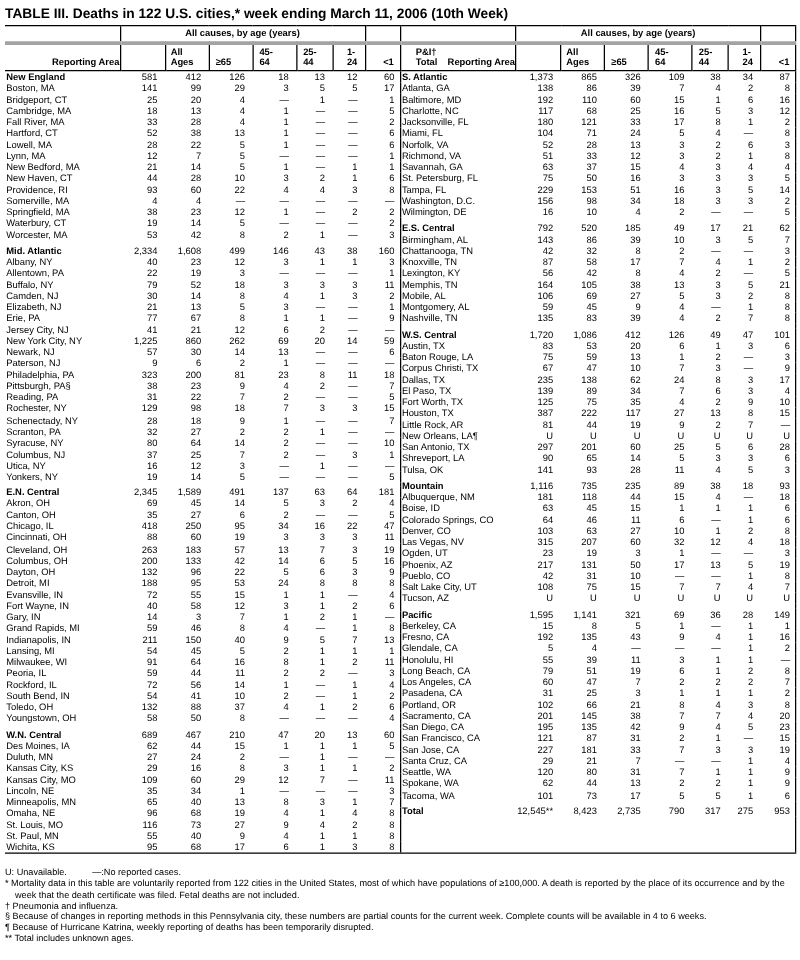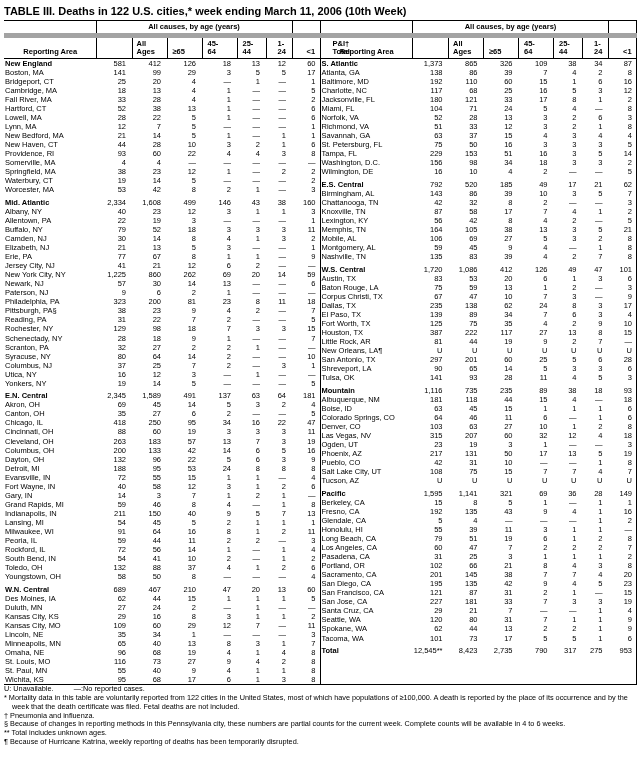--- a/index.html
+++ b/index.html
@@ -11,35 +11,35 @@
   }
   .page { padding:5px 3px 0 4px; }
   .table-title { font-size:11px; font-weight:bold; margin-bottom:3px; white-space:nowrap; }
 
   .table-wrap { display:flex; align-items:flex-start; border-bottom:1.2px solid #000; width:633px; }
   table.half { border-collapse:collapse; table-layout:fixed; width:316px; border-right:1.1px solid #000; }
 
   th, td { margin:0; padding:0; font-size:7.5px; }
 
   thead th { font-weight:bold; vertical-align:bottom; white-space:pre-line; text-align:center; padding-bottom:1px; }
-  tr.group-row th { border-top:1.2px solid #000; border-bottom:5px solid #a3a3a3; line-height:11px; }
+  tr.group-row th { border-top:1.2px solid #000; border-bottom:3px solid #a3a3a3; line-height:11px; }
   th.group-span { border-left:1px solid #000; border-right:1px solid #000; }
   tr.cols-row th { border-bottom:1.6px solid #000; line-height:8.3px; padding-top:2px; }
   tr.cols-row th + th { border-left:1px solid #000;padding-left:40px; }
-  tr.cols-row th.th-area { text-align:center; padding-left:1px; vertical-align:bottom; }
+  tr.cols-row th.th-area { text-align:right; padding-left:1px; vertical-align:bottom; }
 
   tbody td { line-height:9.05px; white-space:nowrap; vertical-align:bottom; }
   td.area { text-align:left; padding-left:1px; overflow:visible; }
   td.num  { text-align:right; padding-right:6px; }
   td.pi   { padding-right:4px; }
   tr.region td.area { font-weight:bold; }
   tr.spacer td { height:3.5px; line-height:3.5px; font-size:1px; }
   tr.filler td { height:29px; line-height:29px; font-size:1px; }
 
-  .legend { margin-top:0; font-size:7.3px; line-height:8.8px; white-space:pre; }
+  .legend { margin-top:11px; font-size:7.3px; line-height:8.8px; white-space:pre; }
   .footnotes .fn { font-size:7.3px; line-height:8.8px; padding-left:8px; text-indent:-8px; white-space:normal; width:632px; }
 </style>
 </head>
 <body>
 
 <div class="page">
   <div class="table-title">TABLE III. Deaths in 122 U.S. cities,* week ending March 11, 2006 (10th Week)</div>
   <div class="table-wrap">
     <table class="half" id="left-table">
         <colgroup>
@@ -1453,16 +1453,16 @@
             <td colspan="8"></td>
           </tr>
         </tbody>
       </table>
   </div>
   <div class="legend">U: Unavailable.          —:No reported cases.</div>
   <div class="footnotes" id="footnotes">
       <div class="fn">* Mortality data in this table are voluntarily reported from 122 cities in the United States, most of which have populations of ≥100,000. A death is reported by the place of its occurrence and by the week that the death certificate was filed. Fetal deaths are not included.</div>
       <div class="fn">† Pneumonia and influenza.</div>
       <div class="fn">§ Because of changes in reporting methods in this Pennsylvania city, these numbers are partial counts for the current week. Complete counts will be available in 4 to 6 weeks.</div>
+      <div class="fn">¶ Because of Hurricane Katrina, weekly reporting of deaths has been temporarily disrupted.</div>
       <div class="fn">** Total includes unknown ages.</div>
-      <div class="fn">¶ Because of Hurricane Katrina, weekly reporting of deaths has been temporarily disrupted.</div>
     </div>
 </div>
 
 </body></html>

